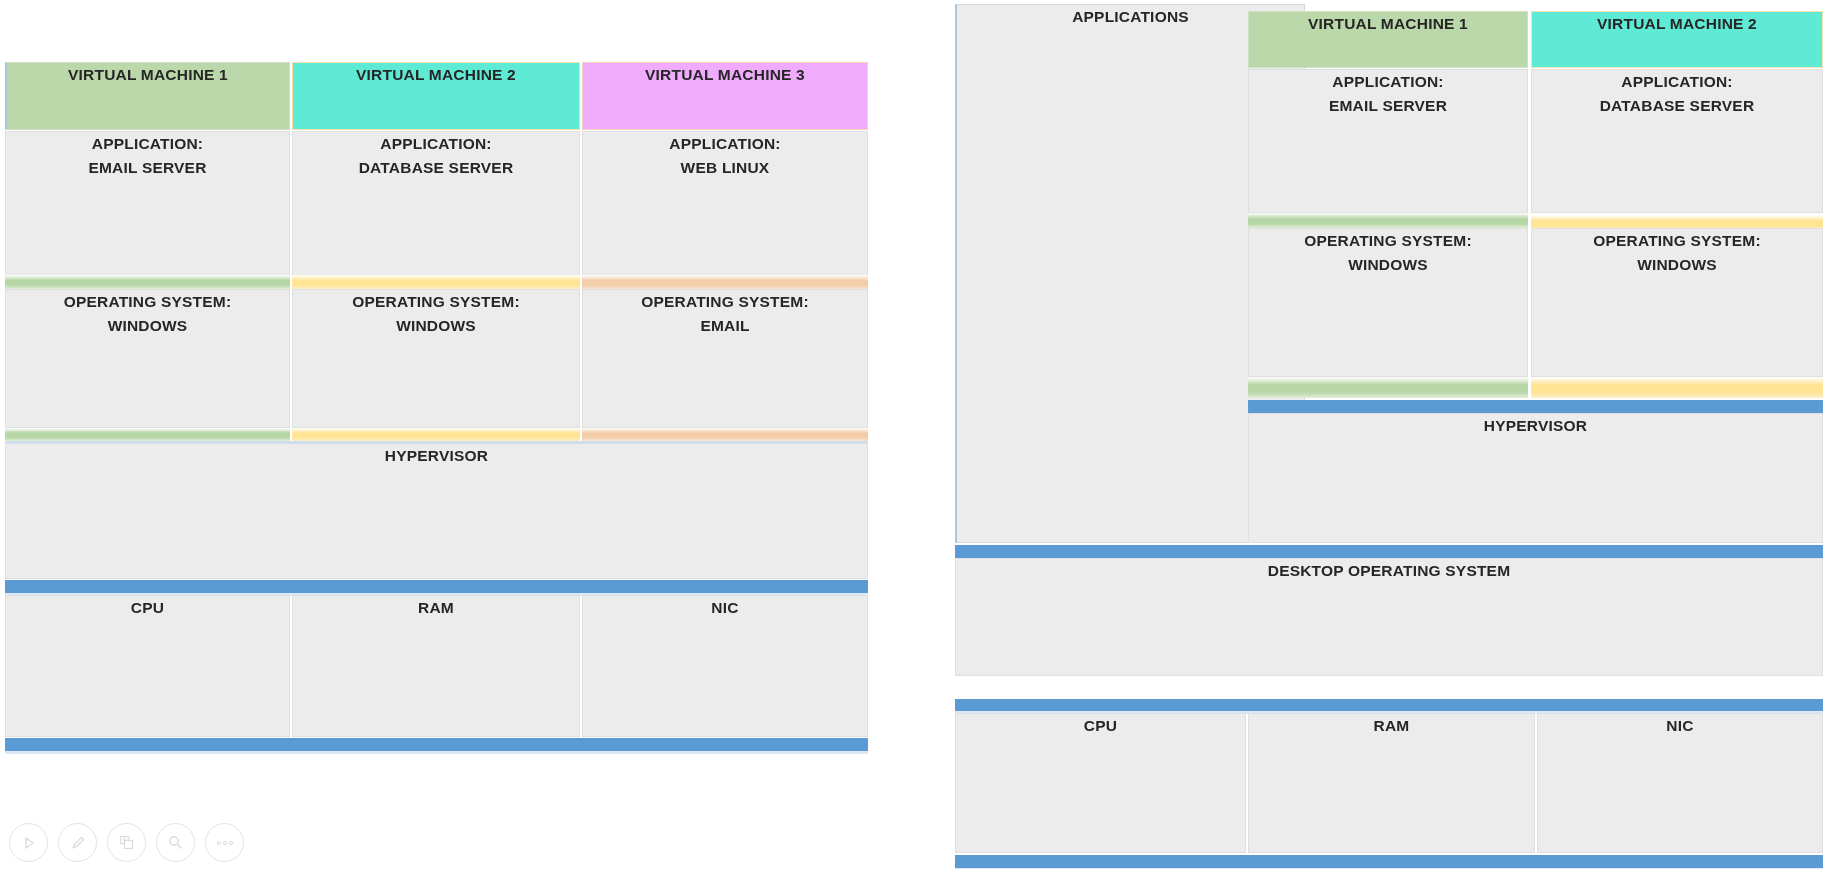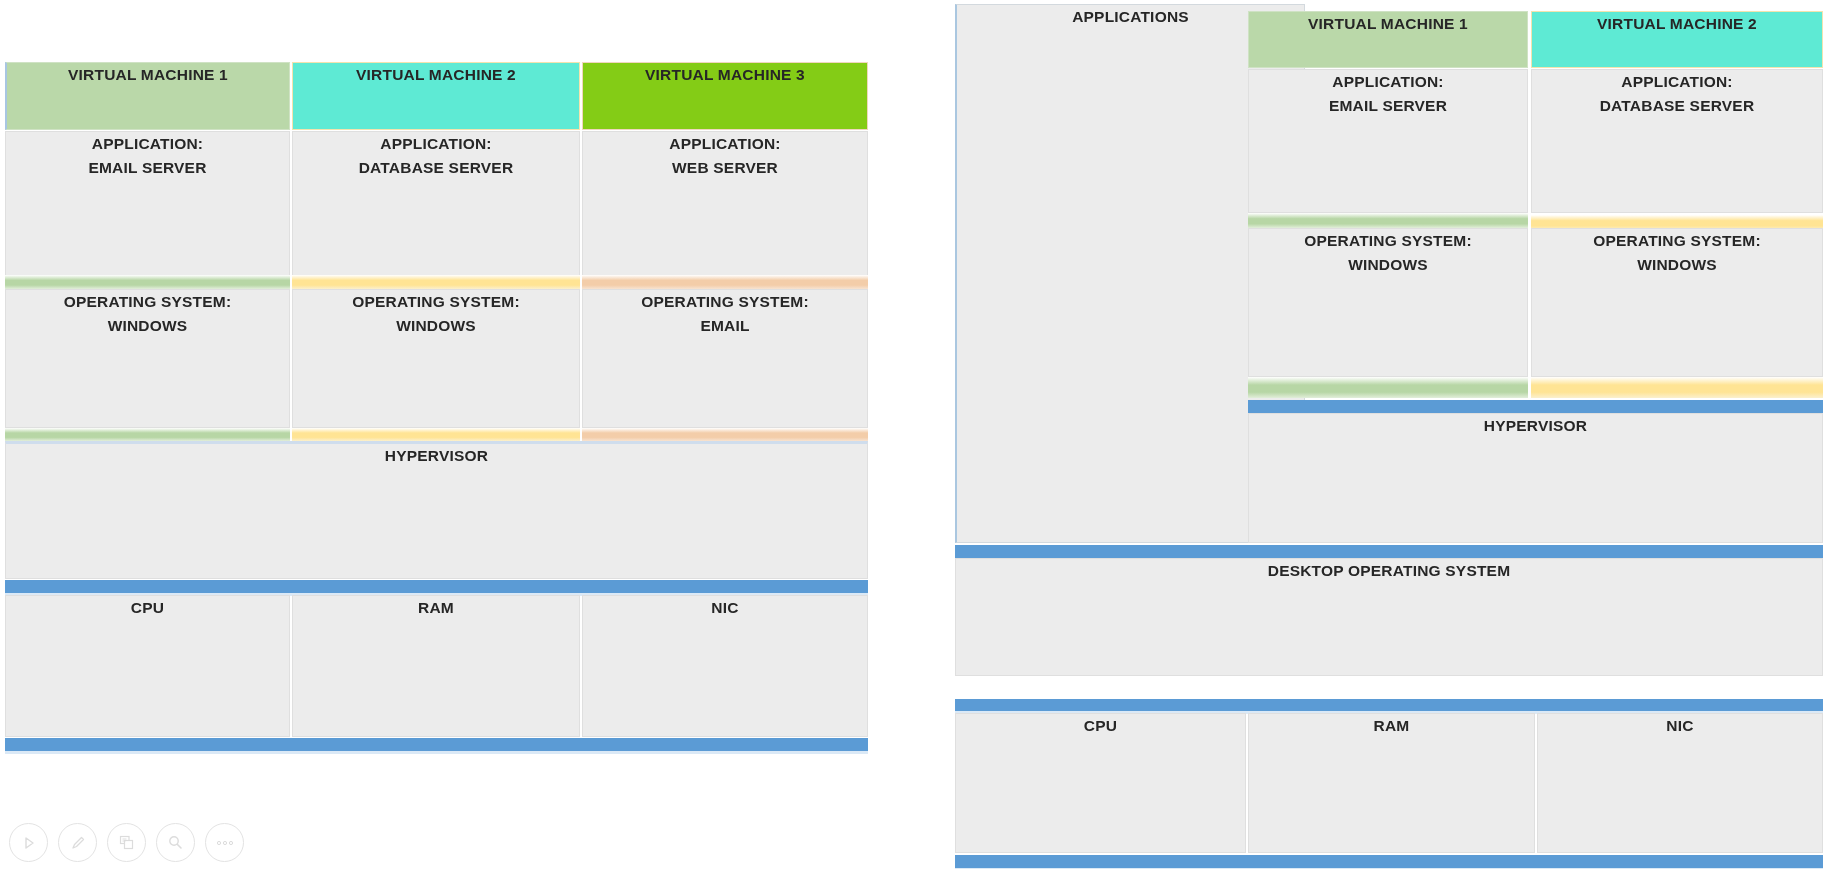--- a/index.html
+++ b/index.html
@@ -13,21 +13,21 @@
   .abs{position:absolute;box-sizing:border-box;}
   .lbl{
     display:flex;flex-direction:column;align-items:center;justify-content:flex-start;
     text-align:center;font-weight:700;color:#262626;font-size:15.5px;
     letter-spacing:0.2px;line-height:1.55;
   }
   .cell{background:#ececec;border:1px solid #dfdfdf;}
   .hdr-green{background:#bad8a9;border:1px solid #cfe2c4;border-left:2px solid #a8c6e2;}
   .hdr-green2{background:#bad8a9;border:1px solid #cfe2c4;}
   .hdr-yellow{background:#5eead4;border:1px solid #f3e3ae;}
-  .hdr-orange{background:#84cc16;border:1px solid #f0d6bf;}
+  .hdr-orange{background:#f0abfc;border:1px solid #f0d6bf;}
   .strip-green{background:linear-gradient(#ffffff,#b7d6a5 38%,#b7d6a5 72%,#e2eeda);}
   .strip-yellow{background:linear-gradient(#ffffff,#ffe494 38%,#ffe494 72%,#fbf0cd);}
   .strip-orange{background:linear-gradient(#ffffff,#f3cda9 38%,#f3cda9 72%,#f7e3d1);}
   .bluebar{background:#5b9bd5;box-shadow:0 3px 0 rgba(91,155,213,0.22);}
   .toolbtn{
     width:37px;height:37px;border-radius:50%;
     border:1.5px solid #e3e3e3;background:#ffffff;
     display:flex;align-items:center;justify-content:center;
   }
   .toolbar{position:absolute;left:9px;top:823px;display:flex;gap:10px;}
@@ -53,21 +53,21 @@
     <div class="abs cell lbl" style="left:5px;top:131px;width:285px;height:145px;">
       <div>APPLICATION:</div>
       <div>EMAIL SERVER</div>
     </div>
     <div class="abs cell lbl" style="left:292px;top:131px;width:288px;height:145px;">
       <div>APPLICATION:</div>
       <div>DATABASE SERVER</div>
     </div>
     <div class="abs cell lbl" style="left:582px;top:131px;width:286px;height:145px;">
       <div>APPLICATION:</div>
-      <div>WEB SERVER</div>
+      <div>WEB LINUX</div>
     </div>
 
     <div class="abs strip-green" style="left:5px;top:275px;width:285px;height:14px;"></div>
     <div class="abs strip-yellow" style="left:292px;top:275px;width:288px;height:14px;"></div>
     <div class="abs strip-orange" style="left:582px;top:275px;width:286px;height:14px;"></div>
 
     <div class="abs cell lbl" style="left:5px;top:289px;width:285px;height:139px;">
       <div>OPERATING SYSTEM:</div>
       <div>WINDOWS</div>
     </div>

